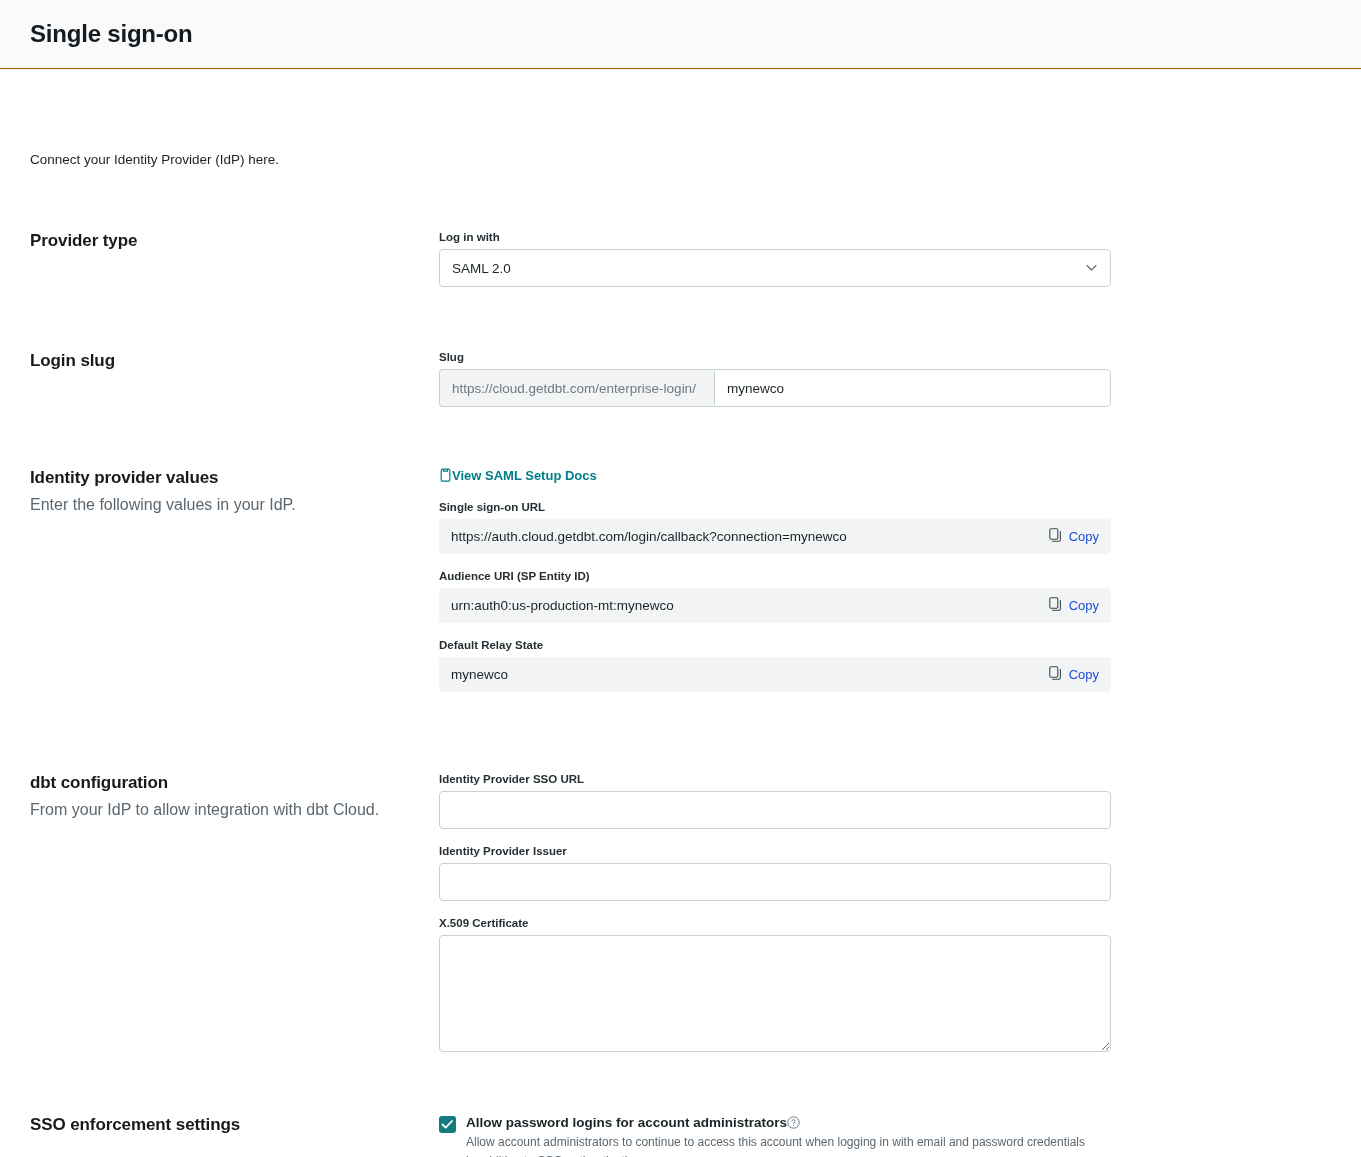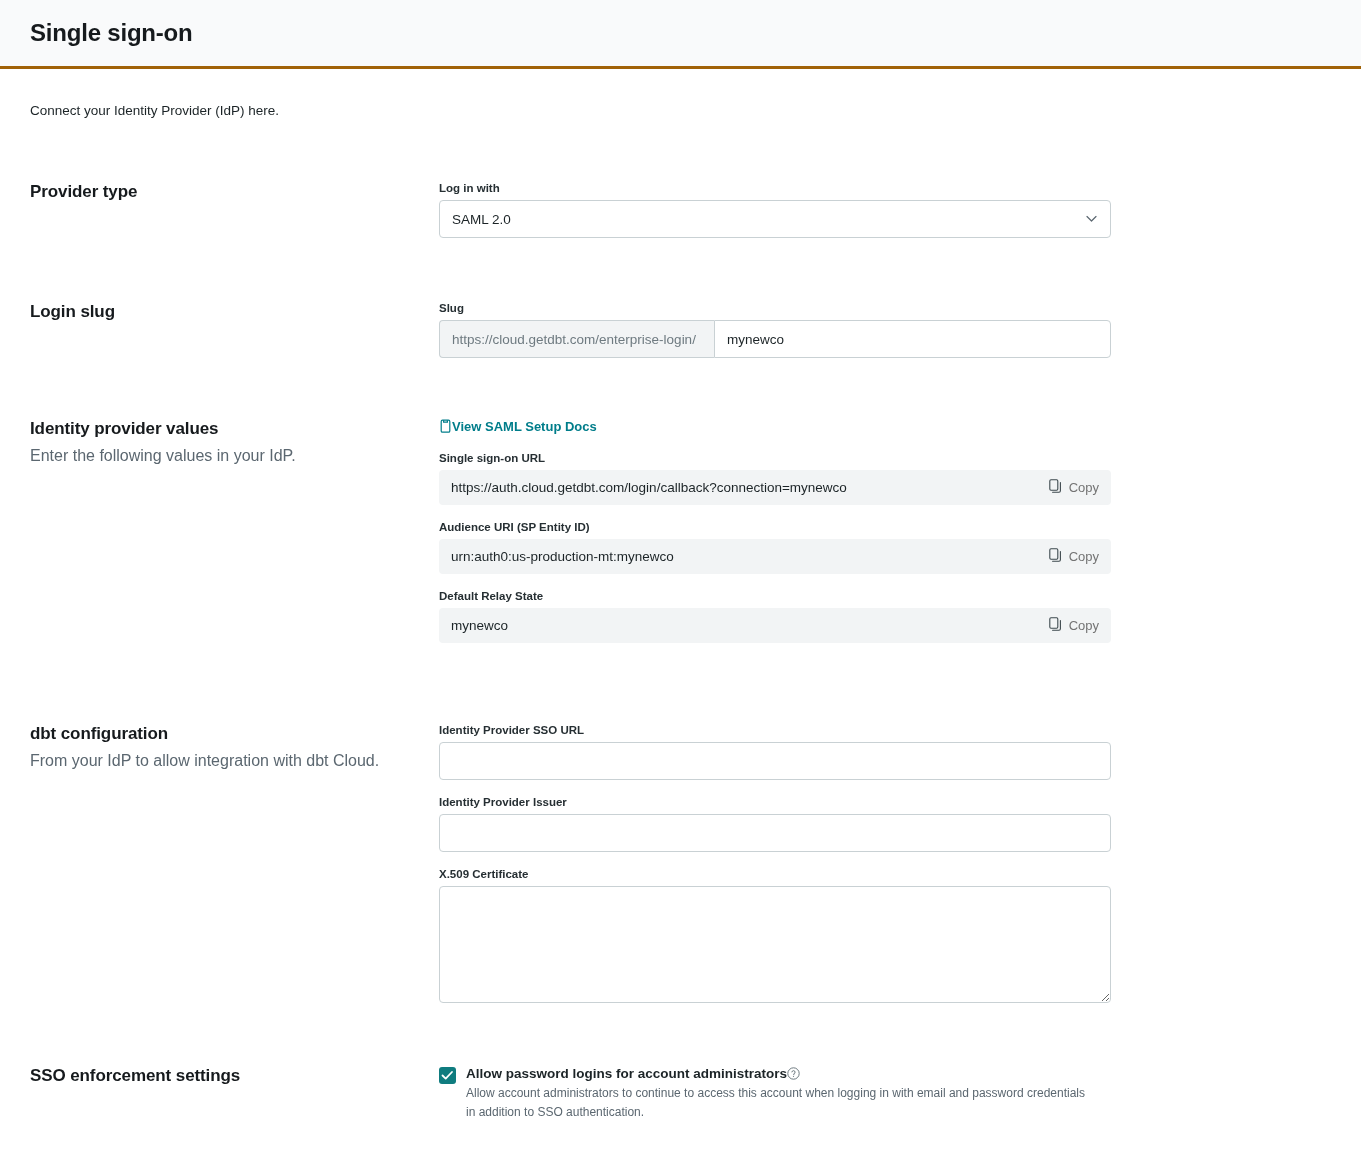--- a/index.html
+++ b/index.html
@@ -10,41 +10,41 @@
     height: 1157px;
     background: #ffffff;
     font-family: "Liberation Sans", sans-serif;
     color: #1c2427;
     overflow: hidden;
   }
 
   .page-header {
     height: 69px;
     background: #f9fafb;
-    border-bottom: 3px solid #a16207;
+    border-bottom: 1px solid #a16207;
     display: flex;
     align-items: center;
     padding-left: 30px;
   }
   .page-title {
     font-size: 24px;
     font-weight: bold;
     letter-spacing: -0.2px;
     color: #161a1d;
     margin: 0;
   }
 
   .content {
     padding: 0 30px;
   }
 
   .intro {
     font-size: 13.5px;
     color: #1c2427;
-    margin-top: 34px;
+    margin-top: 83px;
     margin-bottom: 0;
   }
 
   .section {
     display: flex;
     align-items: flex-start;
     margin-top: 16px;
   }
   .section-left {
     width: 409px;
@@ -163,21 +163,21 @@
     color: #1c2427;
     white-space: nowrap;
     overflow: hidden;
     text-overflow: ellipsis;
   }
   .copy-btn {
     display: flex;
     align-items: center;
     gap: 7px;
     font-size: 13px;
-    color: #737373;
+    color: #1d4ed8;
     background: none;
     border: none;
     cursor: pointer;
     padding: 0;
     font-family: "Liberation Sans", sans-serif;
   }
 
   .text-input {
     width: 672px;
     height: 38px;

